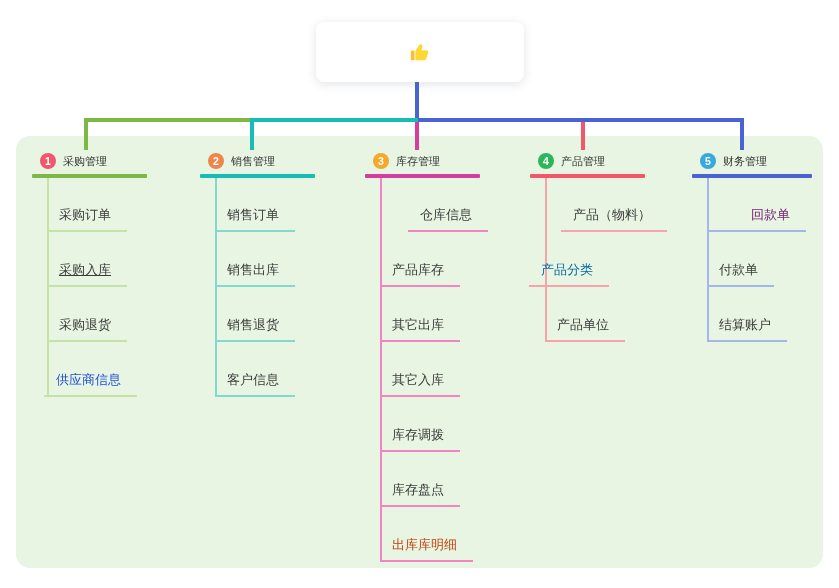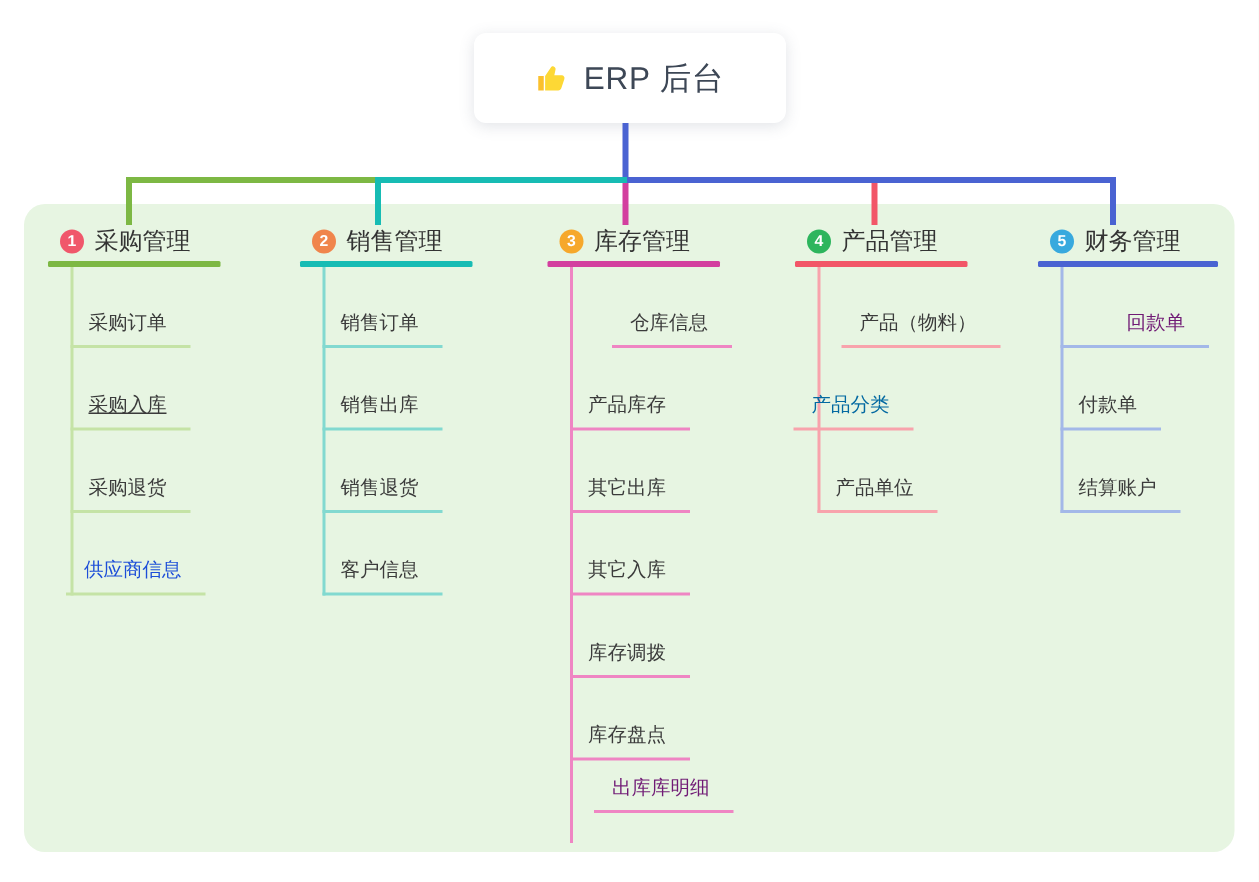--- a/index.html
+++ b/index.html
@@ -23,21 +23,21 @@
   .line{position:absolute;}
   .branch-underline{position:absolute;top:174px;height:4px;border-radius:1px;}
   .branch-header{
     position:absolute;top:150px;height:22px;display:flex;align-items:center;gap:7px;
   }
   .badge{
     width:16px;height:16px;border-radius:50%;color:#ffffff;
     font-size:10.5px;font-weight:bold;line-height:16px;text-align:center;
     flex:0 0 auto;
   }
-  .branch-label{font-size:16px;font-weight:500;}
+  .branch-label{font-size:11px;font-weight:500;}
   .trunk{position:absolute;width:2px;}
   .child-row{
     position:absolute;height:28px;box-sizing:border-box;
     display:flex;align-items:flex-end;
     padding:0 16px 6px 12px;white-space:nowrap;
     border-bottom-width:2px;border-bottom-style:solid;
     font-size:13px;
   }
 </style>
 </head>
@@ -46,21 +46,20 @@
 <div class="canvas" style="background: rgb(255, 255, 255);">
   <div class="panel" style="background: rgb(231, 245, 226);"></div>
 
   <div class="root-card" style="color: rgb(61, 71, 86); background: rgb(255, 255, 255);">
     <span class="root-icon">
       <svg width="22" height="22" viewBox="0 0 24 24" aria-hidden="true">
         <path fill="#fbc02d" d="M2 10.5h4V21H2z"></path>
         <path fill="#fdd835" d="M7 21h9.6c1 0 1.85-.62 2.15-1.55l2.25-6.8c.43-1.3-.53-2.65-1.9-2.65h-5.4l.88-4.15c.21-1-.42-2-1.42-2.25-.78-.2-1.6.13-2 .82L7 10.5z"></path>
       </svg>
     </span>
-    <span class="root-title">ERP 后台</span>
   </div>
 
   <div id="connectors">
       <div class="line" style="left: 415px; top: 82px; width: 4px; height: 40px; background: rgb(74, 99, 210);"></div>
       <div class="line" style="left: 84px; top: 118px; width: 170px; height: 4px; background: rgb(125, 184, 68);"></div>
       <div class="line" style="left: 254px; top: 118px; width: 164px; height: 4px; background: rgb(23, 188, 180);"></div>
       <div class="line" style="left: 418px; top: 118px; width: 326px; height: 4px; background: rgb(74, 99, 210);"></div>
       <div class="line" style="left: 84px; top: 118px; width: 4px; height: 32px; background: rgb(125, 184, 68);"></div>
       <div class="line" style="left: 250px; top: 118px; width: 4px; height: 32px; background: rgb(23, 188, 180);"></div>
       <div class="line" style="left: 415px; top: 122px; width: 4px; height: 28px; background: rgb(211, 63, 159);"></div>
@@ -93,21 +92,21 @@
         <span class="badge" style="background: rgb(246, 168, 43);">3</span>
         <span class="branch-label">库存管理</span>
       </div>
       <div class="trunk" style="left: 380px; top: 178px; height: 384px; background: rgb(239, 133, 195);"></div>
       <div class="child-row" style="left: 380px; top: 204px; border-bottom-color: rgb(239, 133, 195); color: rgb(59, 59, 59); margin-left: 28px;">仓库信息</div>
       <div class="child-row" style="left: 380px; top: 259px; border-bottom-color: rgb(239, 133, 195); color: rgb(59, 59, 59);">产品库存</div>
       <div class="child-row" style="left: 380px; top: 314px; border-bottom-color: rgb(239, 133, 195); color: rgb(59, 59, 59);">其它出库</div>
       <div class="child-row" style="left: 380px; top: 369px; border-bottom-color: rgb(239, 133, 195); color: rgb(59, 59, 59);">其它入库</div>
       <div class="child-row" style="left: 380px; top: 424px; border-bottom-color: rgb(239, 133, 195); color: rgb(59, 59, 59);">库存调拨</div>
       <div class="child-row" style="left: 380px; top: 479px; border-bottom-color: rgb(239, 133, 195); color: rgb(59, 59, 59);">库存盘点</div>
-      <div class="child-row" style="left: 380px; top: 514px; border-bottom-color: rgb(239, 133, 195); color: #701a75; margin-left: 16px;">出库库明细</div>
+      <div class="child-row" style="left: 380px; top: 534px; border-bottom-color: rgb(239, 133, 195); color: #c2410c;">出库库明细</div>
       <div class="branch-underline" style="left: 530px; width: 115px; background: rgb(242, 86, 104);"></div>
       <div class="branch-header" style="left: 538px; color: rgb(51, 51, 51);">
         <span class="badge" style="background: rgb(45, 181, 93);">4</span>
         <span class="branch-label">产品管理</span>
       </div>
       <div class="trunk" style="left: 545px; top: 178px; height: 164px; background: rgb(248, 163, 172);"></div>
       <div class="child-row" style="left: 561px; top: 204px; border-bottom-color: rgb(248, 163, 172); color: rgb(59, 59, 59);">产品（物料）</div>
       <div class="child-row" style="left: 529px; top: 259px; border-bottom-color: rgb(248, 163, 172); color: #0369a1;">产品分类</div>
       <div class="child-row" style="left: 545px; top: 314px; border-bottom-color: rgb(248, 163, 172); color: rgb(59, 59, 59);">产品单位</div>
       <div class="branch-underline" style="left: 692px; width: 120px; background: rgb(74, 99, 210);"></div>

